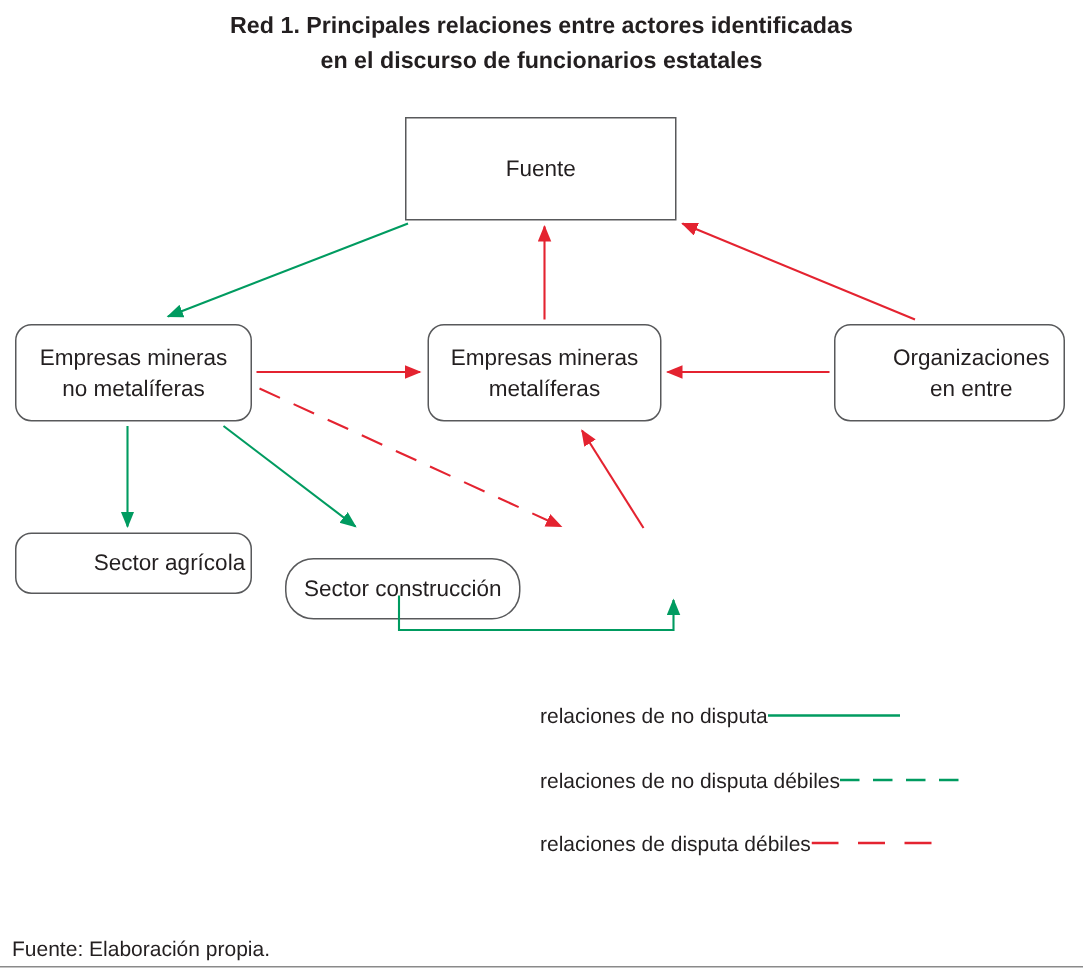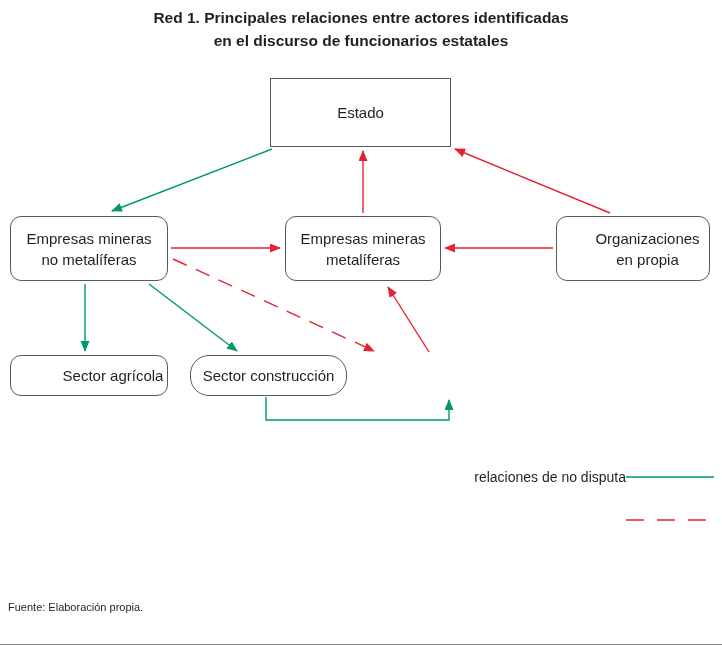--- a/index.html
+++ b/index.html
@@ -36,21 +36,21 @@
     z-index: 2;
   }
   .node.rounded { border-radius: 11px; align-items: center; }
   .node.square  { border-radius: 0; }
 
   #estado        { left: 270px; top: 78px;  width: 181px; height: 69px; }
   #emn           { left: 10px;  top: 216px; width: 158px; height: 65px; }
   #emm           { left: 285px; top: 216px; width: 156px; height: 65px; }
   #org           { left: 556px; top: 216px; width: 154px; height: 65px; padding-left: 29px; }
   #agricola      { left: 10px;  top: 355px; width: 158px; height: 41px; padding-left: 48px; }
-  #construccion  { left: 190px; top: 355px; width: 157px; height: 41px; border-radius: 19px; }
+  #construccion  { left: 190px; top: 372px; width: 157px; height: 41px; border-radius: 19px; }
   #turismo       { left: 370px; top: 355px; width: 157px; height: 41px; }
 
   svg.edges {
     position: absolute;
     left: 0; top: 0;
     width: 722px; height: 646px;
     z-index: 3;
     pointer-events: none;
   }
   .e { fill: none; stroke-width: 1.4px; }
@@ -60,69 +60,69 @@
 
   .legend {
     position: absolute;
     left: 360px; top: 456px;
     width: 354px;
     z-index: 2;
   }
   .legend-row {
     display: flex;
     align-items: center;
-    justify-content: flex-end;
+    justify-content: flex-start;
     height: 42.5px;
   }
   .legend-label { font-size: 14px; color: #231f20; }
   .legend-sample { width: 88px; height: 8px; flex: 0 0 88px; }
   .ls { stroke-width: 1.7px; fill: none; }
   .ls-dash-green { stroke-dasharray: 13 9; }
   .ls-dash-red   { stroke-dasharray: 18 13; }
 
   .footer-text {
     position: absolute;
-    left: 8px; top: 601px;
-    font-size: 11px;
+    left: 8px; top: 624px;
+    font-size: 14px;
     color: #231f20;
   }
   .bottom-rule {
     position: absolute;
     left: 0; bottom: 1px;
     width: 100%;
     border-top: 1px solid #8a8a8a;
   }
 </style>
 </head>
 <body>
 
 <div class="page">
 
   <div class="title">
     <div>Red 1. Principales relaciones entre actores identificadas</div>
     <div>en el discurso de funcionarios estatales</div>
   </div>
 
   <div class="node square" id="estado">
-    <div>Estado</div>
+    <div>Fuente</div>
   </div>
 
   <div class="node rounded" id="emn">
     <div>Empresas mineras</div>
     <div>no metalíferas</div>
   </div>
 
   <div class="node rounded" id="emm">
     <div>Empresas mineras</div>
     <div>metalíferas</div>
   </div>
 
   <div class="node rounded" id="org">
     <div>Organizaciones</div>
-    <div>en propia</div>
+    <div>en entre</div>
   </div>
 
   <div class="node rounded" id="agricola">
     <div>Sector agrícola</div>
   </div>
 
   <div class="node rounded" id="construccion">
     <div>Sector construcción</div>
   </div>
 
@@ -159,20 +159,27 @@
   </svg>
 
   <div class="legend">
     <div class="legend-row">
       <span class="legend-label">relaciones de no disputa</span>
       <svg class="legend-sample" viewBox="0 0 88 8">
         <line class="ls" x1="0" y1="4" x2="88" y2="4" stroke="#009b60"></line>
       </svg>
     </div>
     <div class="legend-row">
+      <span class="legend-label">relaciones de no disputa débiles</span>
+      <svg class="legend-sample" viewBox="0 0 88 8">
+        <line class="ls ls-dash-green" x1="0" y1="4" x2="88" y2="4" stroke="#009b60"></line>
+      </svg>
+    </div>
+    <div class="legend-row">
+      <span class="legend-label">relaciones de disputa débiles</span>
       <svg class="legend-sample" viewBox="0 0 88 8">
         <line class="ls ls-dash-red" x1="0" y1="4" x2="88" y2="4" stroke="#e42330"></line>
       </svg>
     </div>
   </div>
 
   <div class="footer-text">Fuente: Elaboración propia.</div>
   <div class="bottom-rule"></div>
 
 </div>

